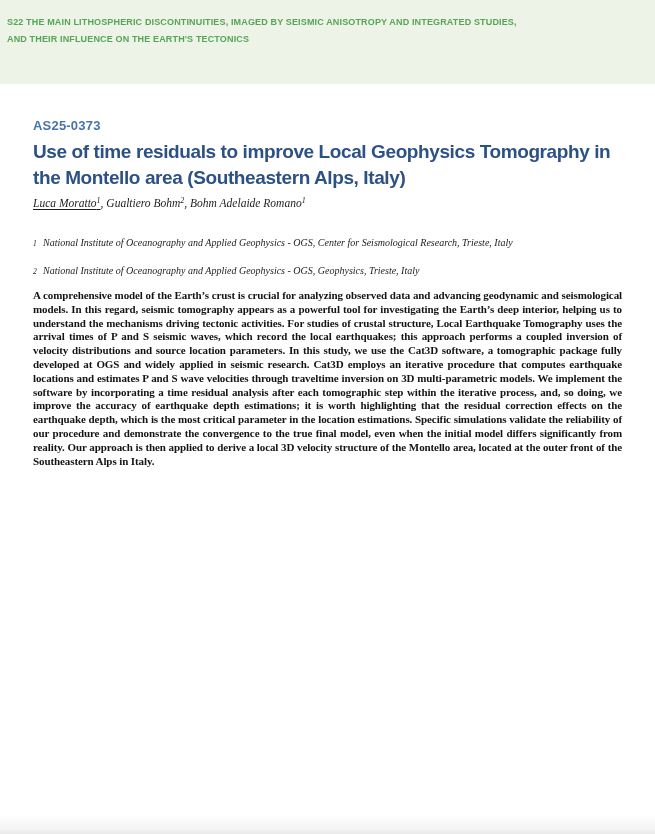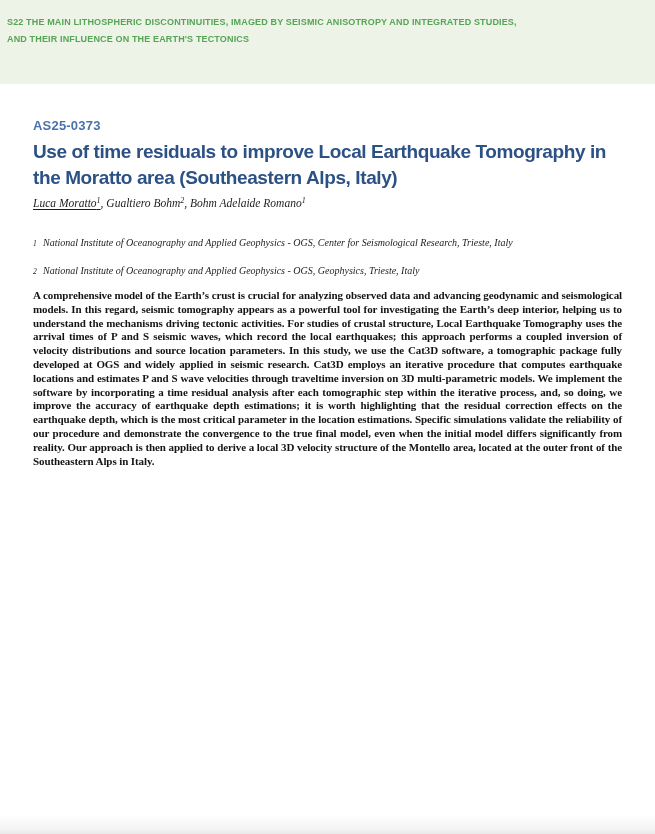--- a/index.html
+++ b/index.html
@@ -124,21 +124,21 @@
 
   <header class="session-banner">
     <div class="session-line">S22 THE MAIN LITHOSPHERIC DISCONTINUITIES, IMAGED BY SEISMIC ANISOTROPY AND INTEGRATED STUDIES,</div>
     <div class="session-line">AND THEIR INFLUENCE ON THE EARTH'S TECTONICS</div>
   </header>
 
   <main class="content">
 
     <div class="abstract-id">AS25-0373</div>
 
-    <h1 class="title">Use of time residuals to improve Local Earthquake Tomography in the Moratto area (Southeastern Alps, Italy)</h1>
+    <h1 class="title">Use of time residuals to improve Local Geophysics Tomography in the Montello area (Southeastern Alps, Italy)</h1>
 
     <p class="authors"><span class="author presenting"><span>Luca Moratto</span><sup>1</sup></span><span>, </span><span class="author"><span>Gualtiero Bohm</span><sup>2</sup></span><span>, </span><span class="author"><span>Bohm Adelaide Romano</span><sup>1</sup></span></p>
 
     <div class="affiliations">
       <div class="affiliation">
         <sup>1</sup>
         <span class="affiliation-text">National Institute of Oceanography and Applied Geophysics - OGS, Center for Seismological Research, Trieste, Italy</span>
       </div>
       <div class="affiliation">
         <sup>2</sup>

